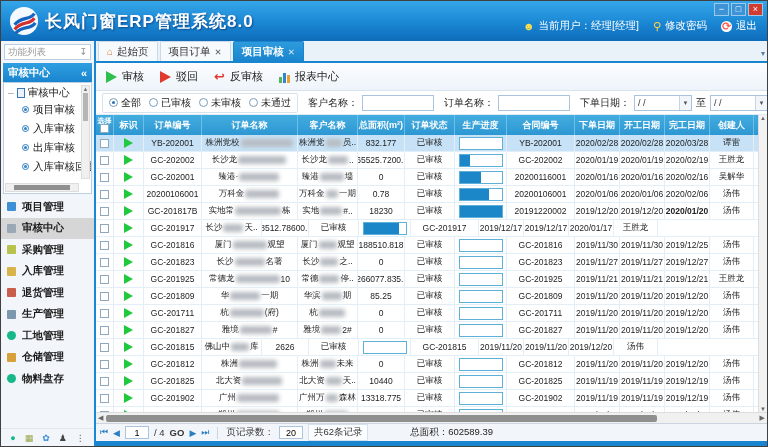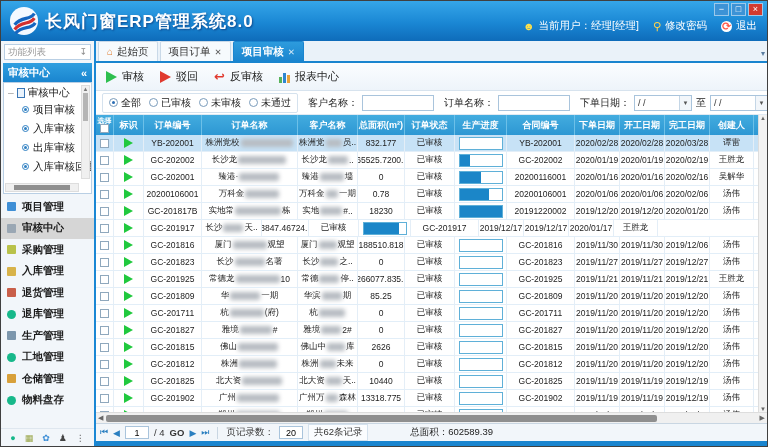--- a/index.html
+++ b/index.html
@@ -191,24 +191,20 @@
           </div>
           <div class="module-item">
             <span class="mod-icon square" style="background: rgb(216, 179, 74);"></span>
             <span>入库管理</span>
           </div>
           <div class="module-item">
             <span class="mod-icon square" style="background: rgb(201, 95, 74);"></span>
             <span>退货管理</span>
           </div>
           <div class="module-item">
-            <span class="mod-icon" style="background: rgb(23, 184, 138);"></span>
-            <span>退库管理</span>
-          </div>
-          <div class="module-item">
             <span class="mod-icon square" style="background: rgb(125, 151, 173);"></span>
             <span>生产管理</span>
           </div>
           <div class="module-item">
             <span class="mod-icon" style="background: rgb(23, 184, 138);"></span>
             <span>工地管理</span>
           </div>
           <div class="module-item">
             <span class="mod-icon square" style="background: rgb(216, 160, 58);"></span>
             <span>仓储管理</span>
@@ -429,33 +425,33 @@
                 <div class="td " style="width: 47px;">18230</div>
                 <div class="td " style="width: 50px;">已审核</div>
                 <div class="td " style="width: 52px;">
                   <div class="pbox">
                     <div class="fill" style="width: 100%;"></div>
                   </div>
                 </div>
                 <div class="td " style="width: 68px;">20191220002</div>
                 <div class="td " style="width: 45px;">2019/12/20</div>
                 <div class="td " style="width: 45px;">2019/12/20</div>
-                <div class="td " style="width: 45px;">2020/01/20</div>
+                <div class="td " style="width: 45px; font-weight: bold;">2020/01/20</div>
                 <div class="td " style="width: 44px;">汤伟</div>
               </div>
               <div class="tr">
                 <div class="td " style="width: 18px;">
                   <span class="cb"></span>
                 </div>
                 <div class="td " style="width: 30px;">
                   <span class="play"></span>
                 </div>
                 <div class="td " style="width: 58px;">GC-201917</div>
                 <div class="td " style="width: 60px;">长沙<span class="blur-seg" style="width: 20px;"></span>天..</div>
-                <div class="td " style="width: 47px;">3847.46724..</div>
+                <div class="td " style="width: 47px;">8512.78600..</div>
                 <div class="td " style="width: 50px;">已审核</div>
                 <div class="td " style="width: 52px;">
                   <div class="pbox">
                     <div class="fill" style="width: 85%;"></div>
                   </div>
                 </div>
                 <div class="td " style="width: 68px;">GC-201917</div>
                 <div class="td " style="width: 45px;">2019/12/17</div>
                 <div class="td " style="width: 45px;">2019/12/17</div>
                 <div class="td " style="width: 45px;">2020/01/17</div>
@@ -474,21 +470,21 @@
                 <div class="td " style="width: 47px;">188510.818</div>
                 <div class="td " style="width: 50px;">已审核</div>
                 <div class="td " style="width: 52px;">
                   <div class="pbox">
                     <div class="fill" style="width: 0%;"></div>
                   </div>
                 </div>
                 <div class="td " style="width: 68px;">GC-201816</div>
                 <div class="td " style="width: 45px;">2019/11/30</div>
                 <div class="td " style="width: 45px;">2019/11/30</div>
-                <div class="td " style="width: 45px;">2019/12/06</div>
+                <div class="td " style="width: 45px;">2019/12/25</div>
                 <div class="td " style="width: 44px;">汤伟</div>
               </div>
               <div class="tr">
                 <div class="td " style="width: 18px;">
                   <span class="cb"></span>
                 </div>
                 <div class="td " style="width: 30px;">
                   <span class="play"></span>
                 </div>
                 <div class="td " style="width: 58px;">GC-201823</div>
@@ -600,21 +596,20 @@
                 <div class="td " style="width: 44px;">汤伟</div>
               </div>
               <div class="tr">
                 <div class="td " style="width: 18px;">
                   <span class="cb"></span>
                 </div>
                 <div class="td " style="width: 30px;">
                   <span class="play"></span>
                 </div>
                 <div class="td " style="width: 58px;">GC-201815</div>
-                <div class="td " style="width: 96px;">佛山<span class="blur-seg" style="width: 40px;"></span></div>
                 <div class="td " style="width: 60px;">佛山中<span class="blur-seg" style="width: 18px;"></span>库</div>
                 <div class="td " style="width: 47px;">2626</div>
                 <div class="td " style="width: 50px;">已审核</div>
                 <div class="td " style="width: 52px;">
                   <div class="pbox">
                     <div class="fill" style="width: 0%;"></div>
                   </div>
                 </div>
                 <div class="td " style="width: 68px;">GC-201815</div>
                 <div class="td " style="width: 45px;">2019/11/20</div>

